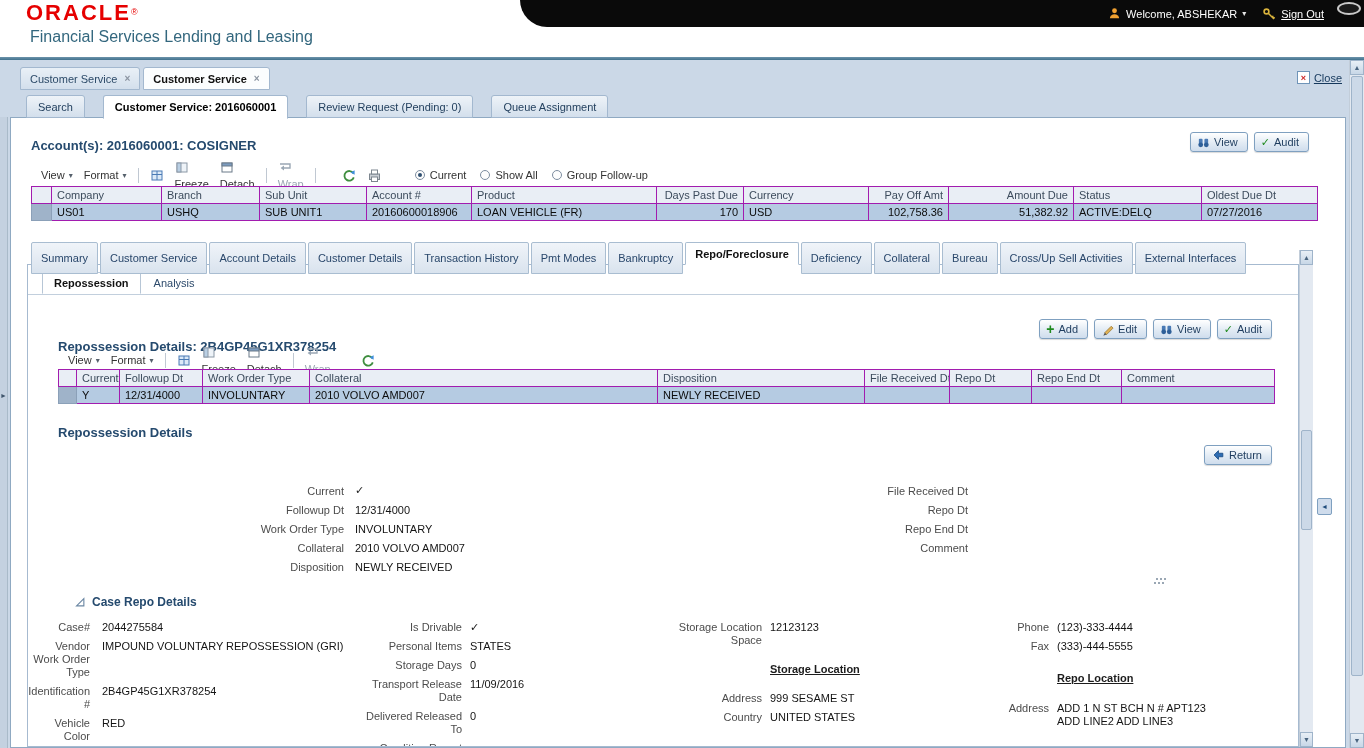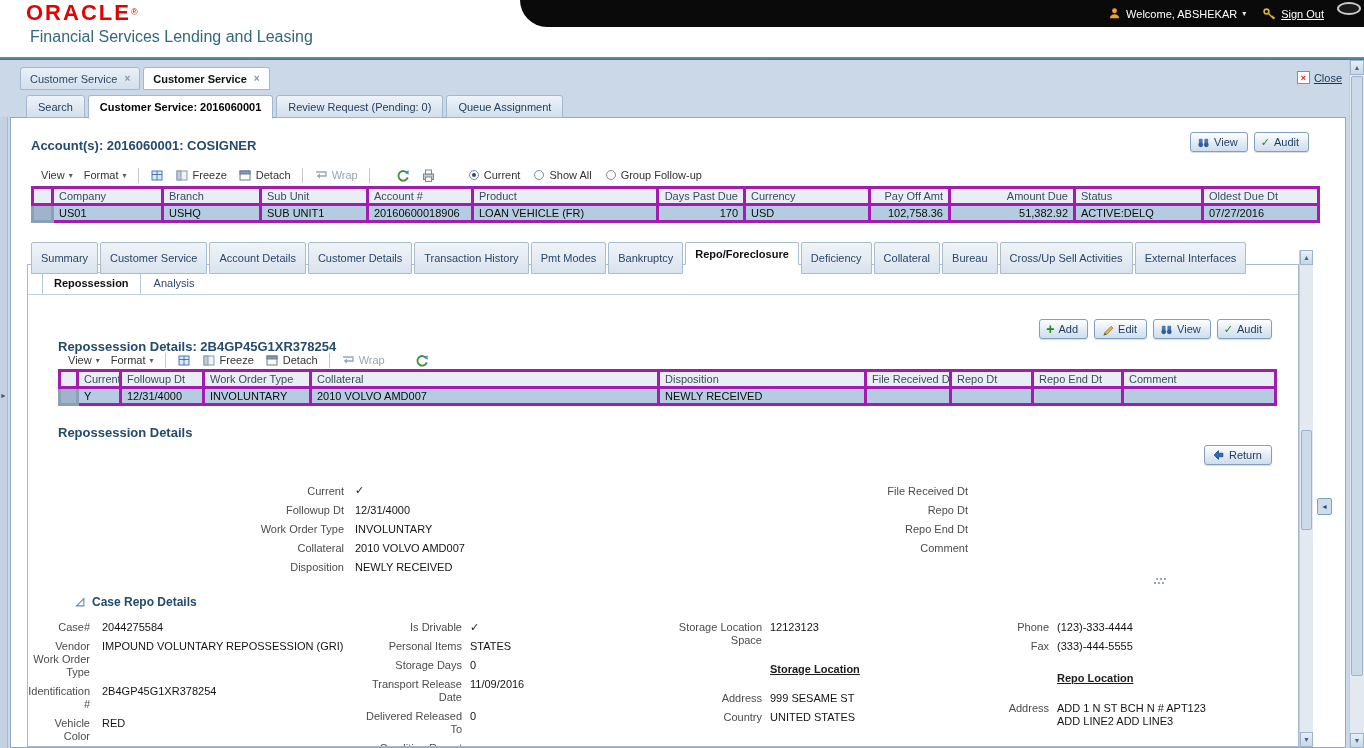--- a/index.html
+++ b/index.html
@@ -30,21 +30,21 @@
     background:linear-gradient(#e9f0f7,#d3dfec); border:1px solid #a3b8cf; border-radius:3px 3px 0 0; color:#2c4a68; cursor:pointer; }
   .ws-tab.active { background:#fbfdfe; font-weight:bold; color:#111; }
   .tab-x { color:#8a93a0; font-size:10px; font-weight:bold; cursor:pointer; }
 
   .close-ctl { position:absolute; top:71px; right:22px; display:inline-flex; align-items:center; gap:4px; cursor:pointer; }
   .close-box { width:13px; height:13px; background:#fff; border:1px solid #6f94b8; color:#cc2222; font-size:9px; font-weight:bold;
     display:inline-flex; align-items:center; justify-content:center; }
   .close-label { color:#15385c; text-decoration:underline; }
 
   
-  .ptabs { position:absolute; top:95px; left:26px; display:flex; gap:3px; z-index:6; }
+  .ptabs { position:absolute; top:95px; left:26px; display:flex; gap:18px; z-index:6; }
   .ptab { height:23px; display:inline-flex; align-items:center; padding:0 11px;
     background:linear-gradient(#eef3f8,#d3dfec); border:1px solid #a3b8cf; border-radius:3px 3px 0 0; color:#24415f; cursor:pointer; }
   .ptab.active { background:#fff; border-bottom:1px solid #fff; font-weight:bold; color:#000; height:24px; }
 
   
   .content-panel { position:absolute; top:117px; left:10px; width:1336px; bottom:0; background:#fff; border:1px solid #8fa9c2; }
 
   .acct-bar { position:absolute; top:14px; left:20px; right:36px; display:flex; justify-content:space-between; align-items:flex-start; }
   .section-title { font-weight:bold; font-size:13px; color:var(--heading-navy,#254a6e); }
   .acct-bar .section-title { margin-top:6px; }
@@ -54,31 +54,31 @@
     color:#1e3c5e; font-size:11px; cursor:pointer; box-shadow:0 1px 1px rgba(0,0,0,.15); white-space:nowrap; }
   .ic-check { color:#1f8a1f; font-weight:bold; font-size:11px; }
   .ic-plus { color:#1f8a1f; font-weight:bold; font-size:14px; line-height:10px; }
 
   
   .toolbar { position:absolute; display:flex; align-items:center; gap:11px; height:22px; color:#333; }
   .tb1 { top:46px; left:30px; right:40px; }
   .tb-menu { display:inline-flex; align-items:center; gap:4px; cursor:pointer; color:#333; }
   .tb-menu .caret { font-size:8px; color:#55606b; }
   .tb-sep { width:1px; height:15px; background:#c0c8d2; }
-  .tb-item { display:inline-flex; align-items:center; gap:4px; cursor:pointer; }
+  .tb-item { display:inline-flex; gap:4px; cursor:pointer;flex-direction:column; }
   .tb-item.disabled { color:#9aa6b2; }
   .tb-icon { display:inline-flex; cursor:pointer; }
   .radio-group { display:flex; align-items:center; gap:14px; margin-left:22px; }
   .radio { display:inline-flex; align-items:center; gap:5px; cursor:pointer; }
   .rb { width:10px; height:10px; border:1px solid #7d8da0; border-radius:50%; background:#fdfdfd; display:inline-block; position:relative; }
   .rb.on::after { content:""; position:absolute; inset:2px; border-radius:50%; background:#2f4f6f; }
 
   
   table.grid { border-collapse:collapse; table-layout:fixed; font-size:11px; }
-  .grid th,.grid td { border:3px solid #a21caf; padding:1px 5px; height:17px; overflow:hidden; white-space:nowrap;
+  .grid th,.grid td { border:1px solid #a21caf; padding:1px 5px; height:17px; overflow:hidden; white-space:nowrap;
     text-align:left; font-weight:normal;margin-top:31px; }
   .grid thead th { background:#e9eef5; color:#3c4b5c; }
   .grid td.gutter { background:#9fb3c9; border-color:#8ba0b8; }
   .grid th.gutter { background:#e9eef5; }
   .grid tr.selected td { background:var(--selected-row-blue,#b5cbe2); color:#0c0c0c; }
   .grid tr.selected td.gutter { background:#9fb3c9; }
   .grid .num { text-align:right; }
   .acct-grid { position:absolute; top:68px; left:20px; width:1286px; }
 
   

